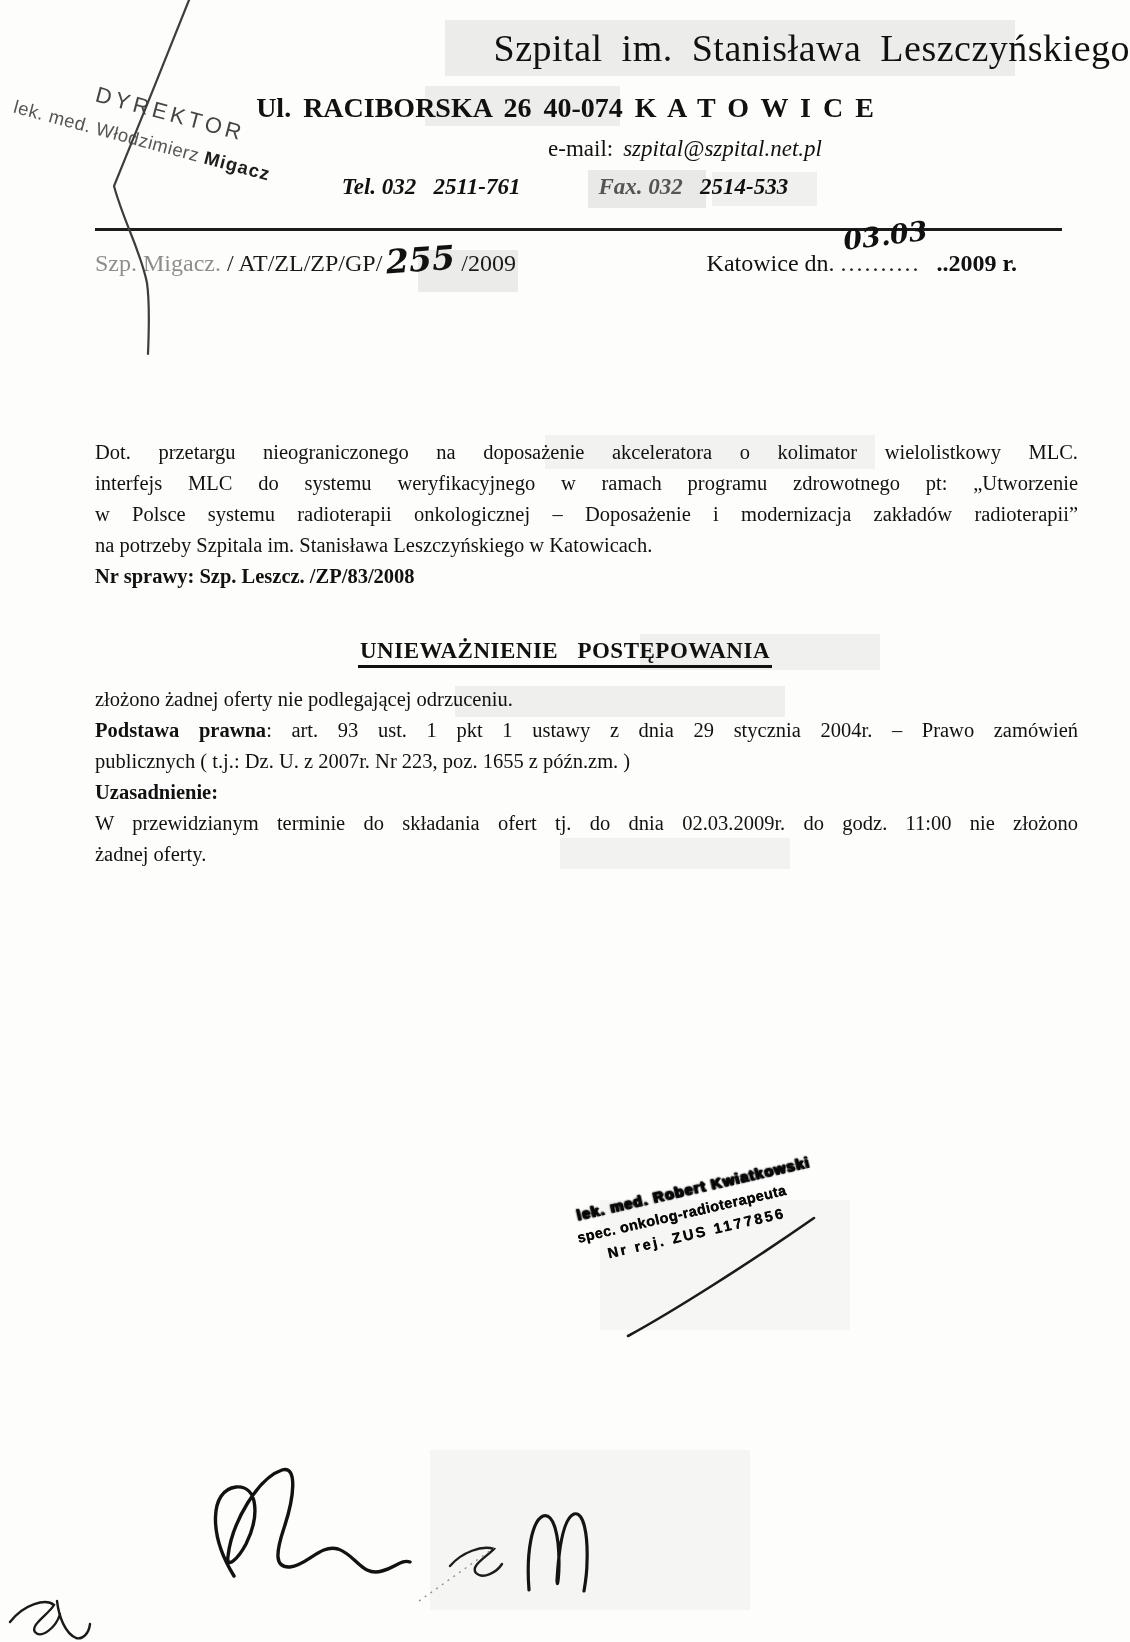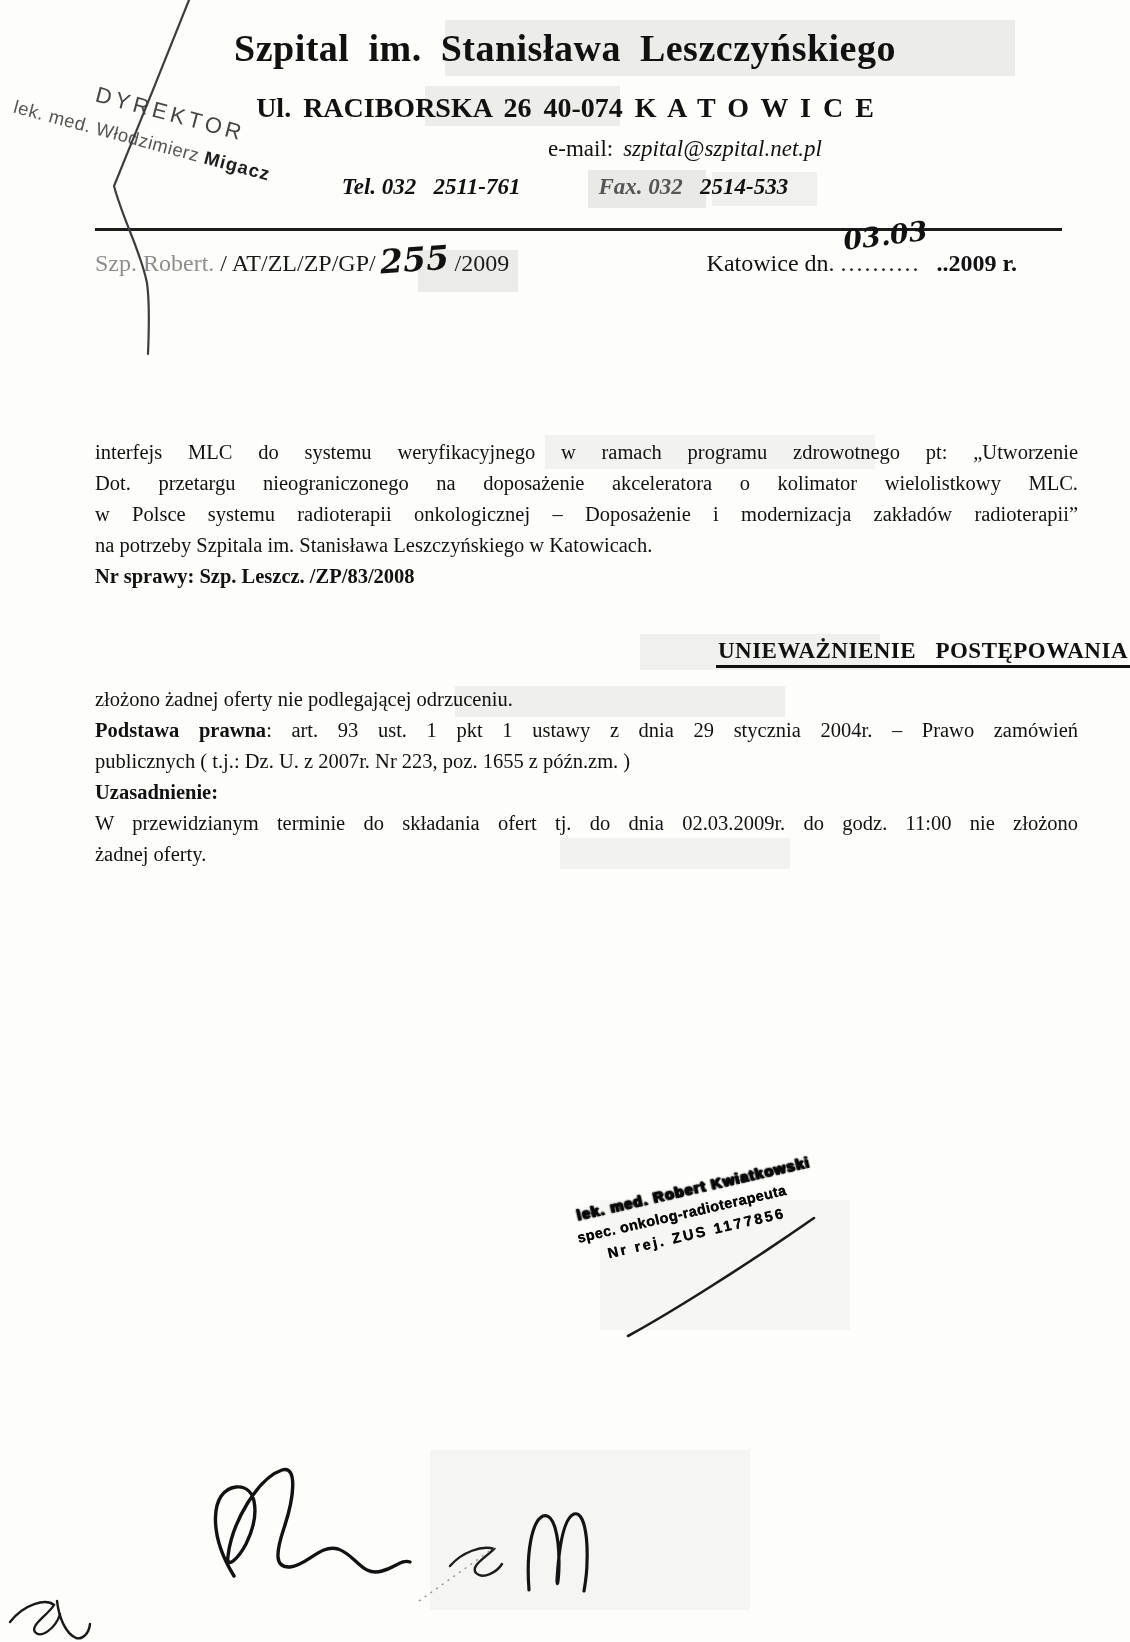--- a/index.html
+++ b/index.html
@@ -10,21 +10,21 @@
     background:#fdfdfc;
     overflow:hidden;
     font-family:"Liberation Serif", serif;
     color:#111;
   }
   
   .shade{position:absolute;z-index:0;pointer-events:none;}
   
   .hdr-title{
     position:absolute;left:0;top:26px;width:100%;
-    text-align:center;font-size:38px;font-weight:bold;
+    text-align:right;font-size:38px;font-weight:normal;
     word-spacing:9px;letter-spacing:0.5px;z-index:2;
   }
   .hdr-address{
     position:absolute;left:0;top:92px;width:100%;
     text-align:center;font-size:28px;font-weight:bold;word-spacing:5px;z-index:2;
   }
   .hdr-email{
     position:absolute;left:120px;top:136px;width:100%;
     text-align:center;font-size:23px;z-index:2;
   }
@@ -75,21 +75,21 @@
   .ref-right .suffix{font-weight:bold;margin-left:16px;}
   
   .textblock{position:absolute;left:95px;width:983px;z-index:2;font-size:20.5px;line-height:31px;}
   .subject{top:437px;}
   .mainbody{top:684px;}
   .jline{text-align:justify;text-align-last:justify;}
   .nline{text-align:left;}
   .bold{font-weight:bold;}
   .case-number{font-weight:bold;}
   .heading-wrap{
-    position:absolute;left:0;top:638px;width:1130px;text-align:right;z-index:2;
+    position:absolute;left:0;top:638px;width:1130px;text-align:center;z-index:2;
   }
   .heading{
     display:inline-block;font-size:23px;font-weight:bold;
     letter-spacing:0.5px;word-spacing:13px;
     border-bottom:3px solid #111;padding:0 2px 1px 2px;
   }
   
   .phys-stamp{
     position:absolute;left:584px;top:1206px;width:270px;
     transform:rotate(-13deg);transform-origin:0 100%;
@@ -136,30 +136,30 @@
     <span class="lbl">e-mail:</span><span class="addr">szpital@szpital.net.pl</span>
   </div>
   <div class="hdr-telfax">
     <span class="tel"><span>Tel. 032</span>&nbsp;&nbsp;&nbsp;<span>2511-761</span></span>
     <span class="fax"><span class="faded">Fax. 032</span>&nbsp;&nbsp;&nbsp;<span>2514-533</span></span>
   </div>
   <div class="rule"></div>
 
   <div class="ref-row">
     <span class="ref-left">
-      <span class="muted">Szp. Robert. </span><span class="code">/ AT/ZL/ZP/GP/</span><span class="hw hw-num">255</span><span class="code">/2009</span>
+      <span class="muted">Szp. Migacz. </span><span class="code">/ AT/ZL/ZP/GP/</span><span class="hw hw-num">255</span><span class="code">/2009</span>
     </span>
     <span class="ref-right">
       <span>Katowice dn.</span><span class="date-slot"><span class="dots">..........</span><span class="hw hw-date">03.03</span></span><span class="suffix">..2009 r.</span>
     </span>
   </div>
 
   <div class="textblock subject">
+    <div class="jline">Dot. przetargu nieograniczonego na doposażenie akceleratora o kolimator wielolistkowy MLC.</div>
     <div class="jline">interfejs MLC do systemu weryfikacyjnego w ramach programu zdrowotnego  pt: „Utworzenie</div>
-    <div class="jline">Dot. przetargu nieograniczonego na doposażenie akceleratora o kolimator wielolistkowy MLC.</div>
     <div class="jline">w Polsce systemu radioterapii onkologicznej – Doposażenie i modernizacja zakładów radioterapii”</div>
     <div class="nline">na potrzeby Szpitala im. Stanisława Leszczyńskiego w Katowicach.</div>
     <div class="nline case-number">Nr sprawy: Szp. Leszcz. /ZP/83/2008</div>
   </div>
 
   <div class="heading-wrap">
     <span class="heading">UNIEWAŻNIENIE POSTĘPOWANIA</span>
   </div>
 
   <div class="textblock mainbody">

